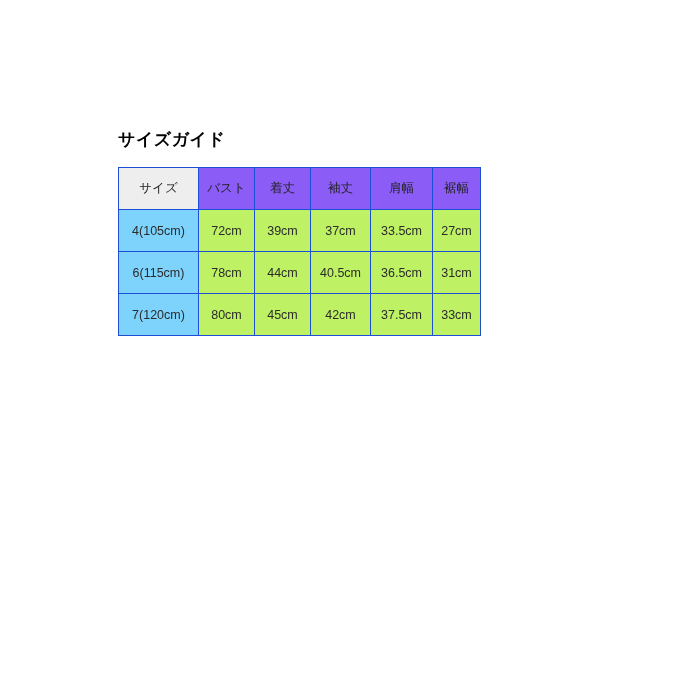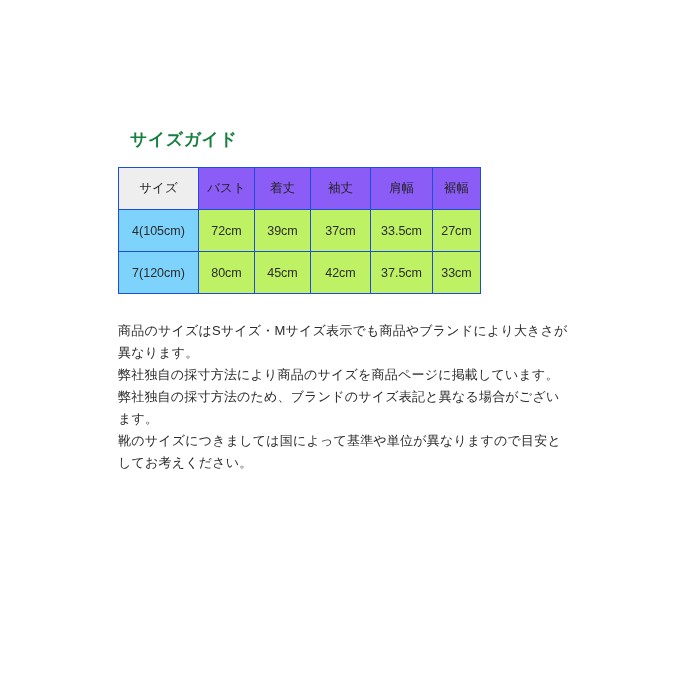--- a/index.html
+++ b/index.html
@@ -23,22 +23,22 @@
   .content {
     position: absolute;
     left: 118px;
     top: 128px;
     width: 450px;
   }
   .guide-title {
     font-size: 17px;
     font-weight: bold;
     letter-spacing: 0.5px;
-    color: #15803d;
-    margin: 0 0 16px 12px;
+    color: #000000;
+    margin: 0 0 16px 0;
   }
   table.size-table {
     border-collapse: collapse;
     table-layout: fixed;
     width: 362px;
     background: #ffffff;
   }
   table.size-table th,
   table.size-table td {
     border: 1px solid #1d4ed8;
@@ -112,31 +112,33 @@
       <tbody>
         <tr>
           <td class="first-col">4(105cm)</td>
           <td>72cm</td>
           <td>39cm</td>
           <td>37cm</td>
           <td>33.5cm</td>
           <td>27cm</td>
         </tr>
         <tr>
+          <td class="first-col">6(115cm)</td>
+          <td>78cm</td>
+          <td>44cm</td>
+          <td>40.5cm</td>
+          <td>36.5cm</td>
+          <td>31cm</td>
+        </tr>
+        <tr>
           <td class="first-col">7(120cm)</td>
           <td>80cm</td>
           <td>45cm</td>
           <td>42cm</td>
           <td>37.5cm</td>
           <td>33cm</td>
         </tr>
       </tbody>
     </table>
 
-    <div class="notes">
-      <p>商品のサイズはSサイズ・Mサイズ表示でも商品やブランドにより大きさが異なります。</p>
-      <p>弊社独自の採寸方法により商品のサイズを商品ページに掲載しています。</p>
-      <p>弊社独自の採寸方法のため、ブランドのサイズ表記と異なる場合がございます。</p>
-      <p>靴のサイズにつきましては国によって基準や単位が異なりますので目安としてお考えください。</p>
-    </div>
 
   </div>
 </div>
 
 </body></html>

